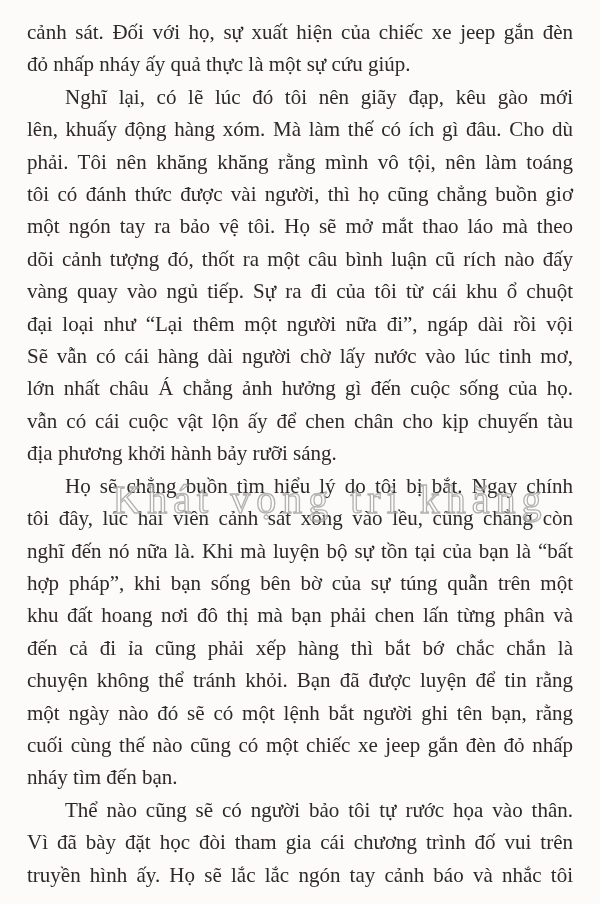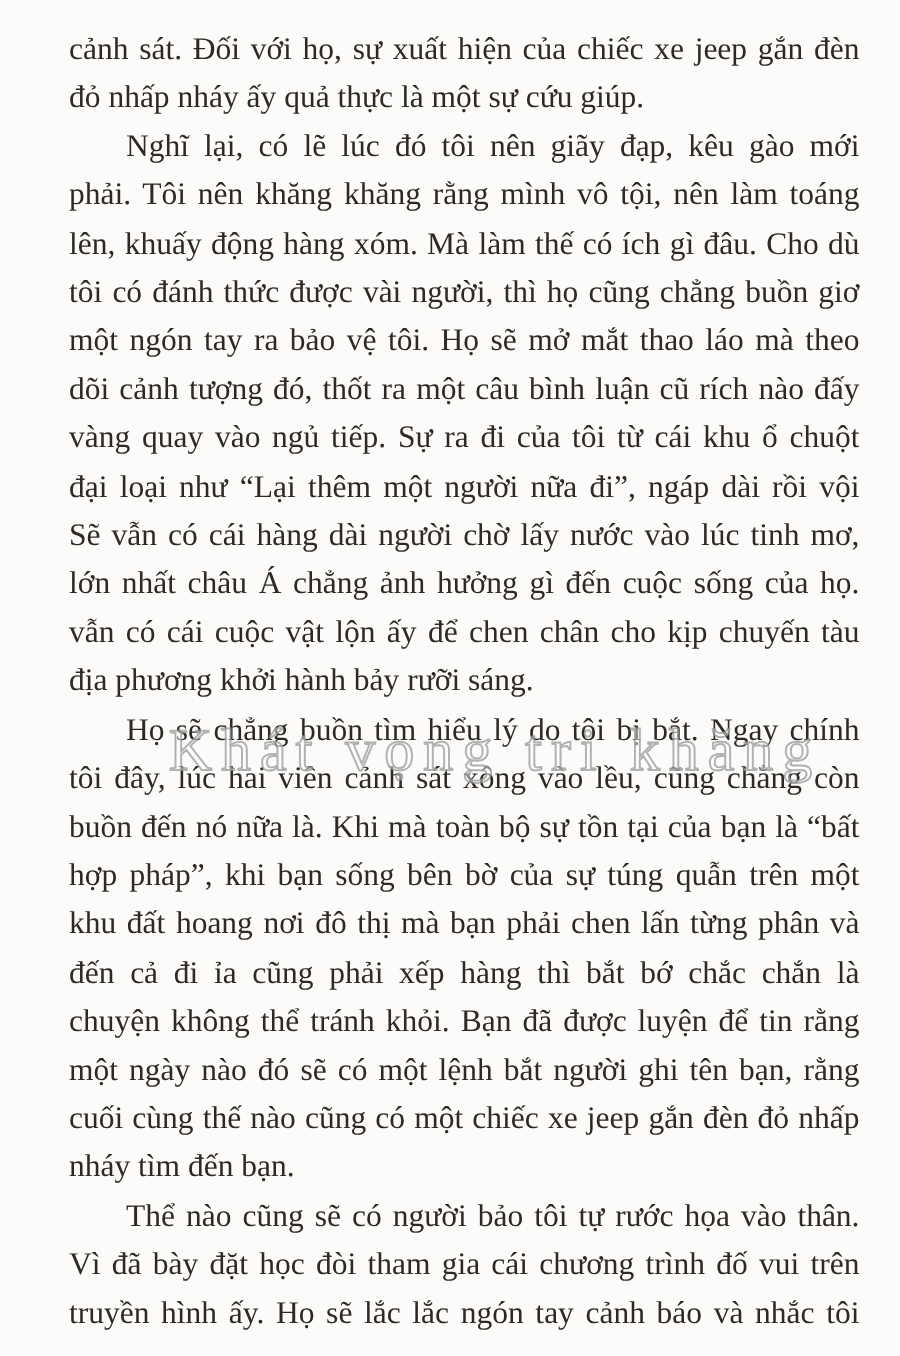--- a/index.html
+++ b/index.html
@@ -23,21 +23,20 @@
     top: 16px;
     width: 546px;
     color: #2d2a26;
     font-size: 21px;
     line-height: 32.4px;
     z-index: 2;
   }
   .line {
     text-align: justify;
     text-align-last: left;
-    margin-left: 19px;
   }
   .line.full {
     text-align-last: justify;
   }
   .line.indent {
     text-indent: 38px;
   }
   .watermark {
     position: absolute;
     top: 476px;
@@ -69,34 +68,34 @@
 </style>
 </head>
 <body>
 
 <div class="page">
 
   <div class="text-block" id="text-block">
       <div class="line full">cảnh sát. Đối với họ, sự xuất hiện của chiếc xe jeep gắn đèn</div>
       <div class="line">đỏ nhấp nháy ấy quả thực là một sự cứu giúp.</div>
       <div class="line indent full">Nghĩ lại, có lẽ lúc đó tôi nên giãy đạp, kêu gào mới</div>
+      <div class="line full">lên, khuấy động hàng xóm. Mà làm thế có ích gì đâu. Cho dù</div>
       <div class="line full">phải. Tôi nên khăng khăng rằng mình vô tội, nên làm toáng</div>
-      <div class="line full">lên, khuấy động hàng xóm. Mà làm thế có ích gì đâu. Cho dù</div>
       <div class="line full">tôi có đánh thức được vài người, thì họ cũng chẳng buồn giơ</div>
       <div class="line full">một ngón tay ra bảo vệ tôi. Họ sẽ mở mắt thao láo mà theo</div>
       <div class="line full">dõi cảnh tượng đó, thốt ra một câu bình luận cũ rích nào đấy</div>
       <div class="line full">vàng quay vào ngủ tiếp. Sự ra đi của tôi từ cái khu ổ chuột</div>
       <div class="line full">đại loại như “Lại thêm một người nữa đi”, ngáp dài rồi vội</div>
       <div class="line full">Sẽ vẫn có cái hàng dài người chờ lấy nước vào lúc tinh mơ,</div>
       <div class="line full">lớn nhất châu Á chẳng ảnh hưởng gì đến cuộc sống của họ.</div>
       <div class="line full">vẫn có cái cuộc vật lộn ấy để chen chân cho kịp chuyến tàu</div>
       <div class="line">địa phương khởi hành bảy rưỡi sáng.</div>
       <div class="line indent full">Họ sẽ chẳng buồn tìm hiểu lý do tôi bị bắt. Ngay chính</div>
       <div class="line full">tôi đây, lúc hai viên cảnh sát xông vào lều, cũng chẳng còn</div>
-      <div class="line full">buồn đến nó nữa là. Khi mà toàn bộ sự tồn tại của bạn là “bất</div>
+      <div class="line full">nghĩ đến nó nữa là. Khi mà luyện bộ sự tồn tại của bạn là “bất</div>
       <div class="line full">hợp pháp”, khi bạn sống bên bờ của sự túng quẫn trên một</div>
       <div class="line full">khu đất hoang nơi đô thị mà bạn phải chen lấn từng phân và</div>
       <div class="line full">đến cả đi ỉa cũng phải xếp hàng thì bắt bớ chắc chắn là</div>
       <div class="line full">chuyện không thể tránh khỏi. Bạn đã được luyện để tin rằng</div>
       <div class="line full">một ngày nào đó sẽ có một lệnh bắt người ghi tên bạn, rằng</div>
       <div class="line full">cuối cùng thế nào cũng có một chiếc xe jeep gắn đèn đỏ nhấp</div>
       <div class="line">nháy tìm đến bạn.</div>
       <div class="line indent full">Thể nào cũng sẽ có người bảo tôi tự rước họa vào thân.</div>
       <div class="line full">Vì đã bày đặt học đòi tham gia cái chương trình đố vui trên</div>
       <div class="line full">truyền hình ấy. Họ sẽ lắc lắc ngón tay cảnh báo và nhắc tôi</div>

